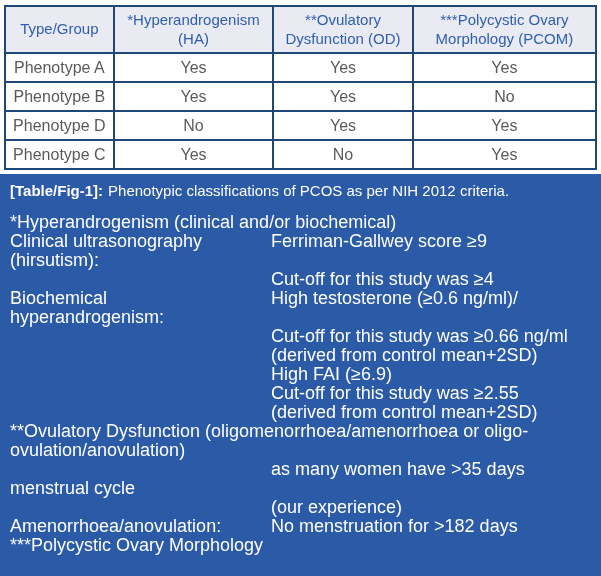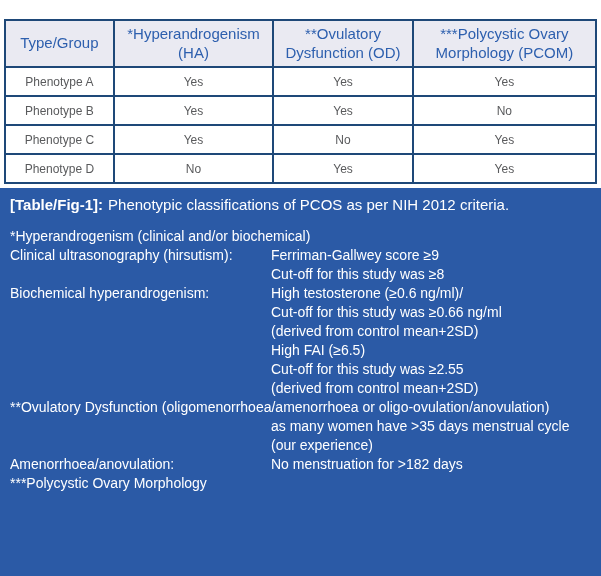--- a/index.html
+++ b/index.html
@@ -8,21 +8,21 @@
     font-family: "Liberation Sans", "DejaVu Sans", sans-serif;
     overflow: hidden;
   }
   .page {
     width: 601px; height: 576px;
     display: flex; flex-direction: column;
     background: #ffffff;
   }
 
   
-  .table-wrap { padding: 19px 4px 4px 4px; }
+  .table-wrap { padding: 5px 4px 4px 4px; }
   table.pheno-table {
     width: 100%;
     border-collapse: collapse;
     table-layout: fixed;
   }
   table.pheno-table th, table.pheno-table td {
     border: 2px solid #1e4878;
     text-align: center;
     vertical-align: middle;
   }
@@ -31,21 +31,21 @@
     color: #2d5fae;
     font-weight: normal;
     font-size: 15px;
     line-height: 1.25;
     height: 47px;
     padding: 2px 4px;
   }
   table.pheno-table td {
     background: #ffffff;
     color: #595a5c;
-    font-size: 12px;
+    font-size: 16px;
     height: 29px;
     padding: 2px 4px;
   }
   td.cell-group { text-align: left; padding-left: 9px; }
   .col-group { width: 18.4%; }
   .col-ha    { width: 27.0%; }
   .col-od    { width: 23.6%; }
   .col-pcom  { width: 31.0%; }
 
   
@@ -57,21 +57,21 @@
     overflow: hidden;
   }
   .caption {
     font-size: 15px;
     line-height: 21px;
     margin-bottom: 12px;
     white-space: nowrap;
   }
   .caption-label { font-weight: bold; margin-right: 5px; }
   .note-line {
-    font-size: 14px;
+    font-size: 18px;
     line-height: 19px;
   }
   .note-line .note-label {
     display: inline-block;
     width: 243px;
     vertical-align: top;
   }
   .note-line .note-value { vertical-align: top; margin-left: 18px; }
   .note-line.full {  }
 </style>
@@ -97,59 +97,59 @@
           <td>Yes</td>
           <td>Yes</td>
         </tr>
         <tr>
           <td class="cell-group">Phenotype B</td>
           <td>Yes</td>
           <td>Yes</td>
           <td>No</td>
         </tr>
         <tr>
+          <td class="cell-group">Phenotype D</td>
+          <td>No</td>
+          <td>Yes</td>
+          <td>Yes</td>
+        </tr>
+        <tr>
           <td class="cell-group">Phenotype C</td>
           <td>Yes</td>
           <td>No</td>
-          <td>Yes</td>
-        </tr>
-        <tr>
-          <td class="cell-group">Phenotype D</td>
-          <td>No</td>
-          <td>Yes</td>
           <td>Yes</td>
         </tr>
       </tbody>
     </table>
   </div>
 
   <div class="panel">
     <div class="caption">
       <span class="caption-label">[Table/Fig-1]:</span><span class="caption-text">Phenotypic classifications of PCOS as per NIH 2012 criteria.</span>
     </div>
 
     <div class="note-line full">*Hyperandrogenism (clinical and/or biochemical)</div>
 
     <div class="note-line">
       <span class="note-label">Clinical ultrasonography (hirsutism):</span><span class="note-value">Ferriman-Gallwey score ≥9</span>
     </div>
     <div class="note-line">
-      <span class="note-label"></span><span class="note-value">Cut-off for this study was ≥8</span>
+      <span class="note-label"></span><span class="note-value">Cut-off for this study was ≥4</span>
     </div>
     <div class="note-line">
       <span class="note-label">Biochemical hyperandrogenism:</span><span class="note-value">High testosterone (≥0.6 ng/ml)/</span>
     </div>
     <div class="note-line">
       <span class="note-label"></span><span class="note-value">Cut-off for this study was ≥0.66 ng/ml</span>
     </div>
     <div class="note-line">
       <span class="note-label"></span><span class="note-value">(derived from control mean+2SD)</span>
     </div>
     <div class="note-line">
-      <span class="note-label"></span><span class="note-value">High FAI (≥6.5)</span>
+      <span class="note-label"></span><span class="note-value">High FAI (≥6.9)</span>
     </div>
     <div class="note-line">
       <span class="note-label"></span><span class="note-value">Cut-off for this study was ≥2.55</span>
     </div>
     <div class="note-line">
       <span class="note-label"></span><span class="note-value">(derived from control mean+2SD)</span>
     </div>
 
     <div class="note-line full">**Ovulatory Dysfunction (oligomenorrhoea/amenorrhoea or oligo-ovulation/anovulation)</div>
 

